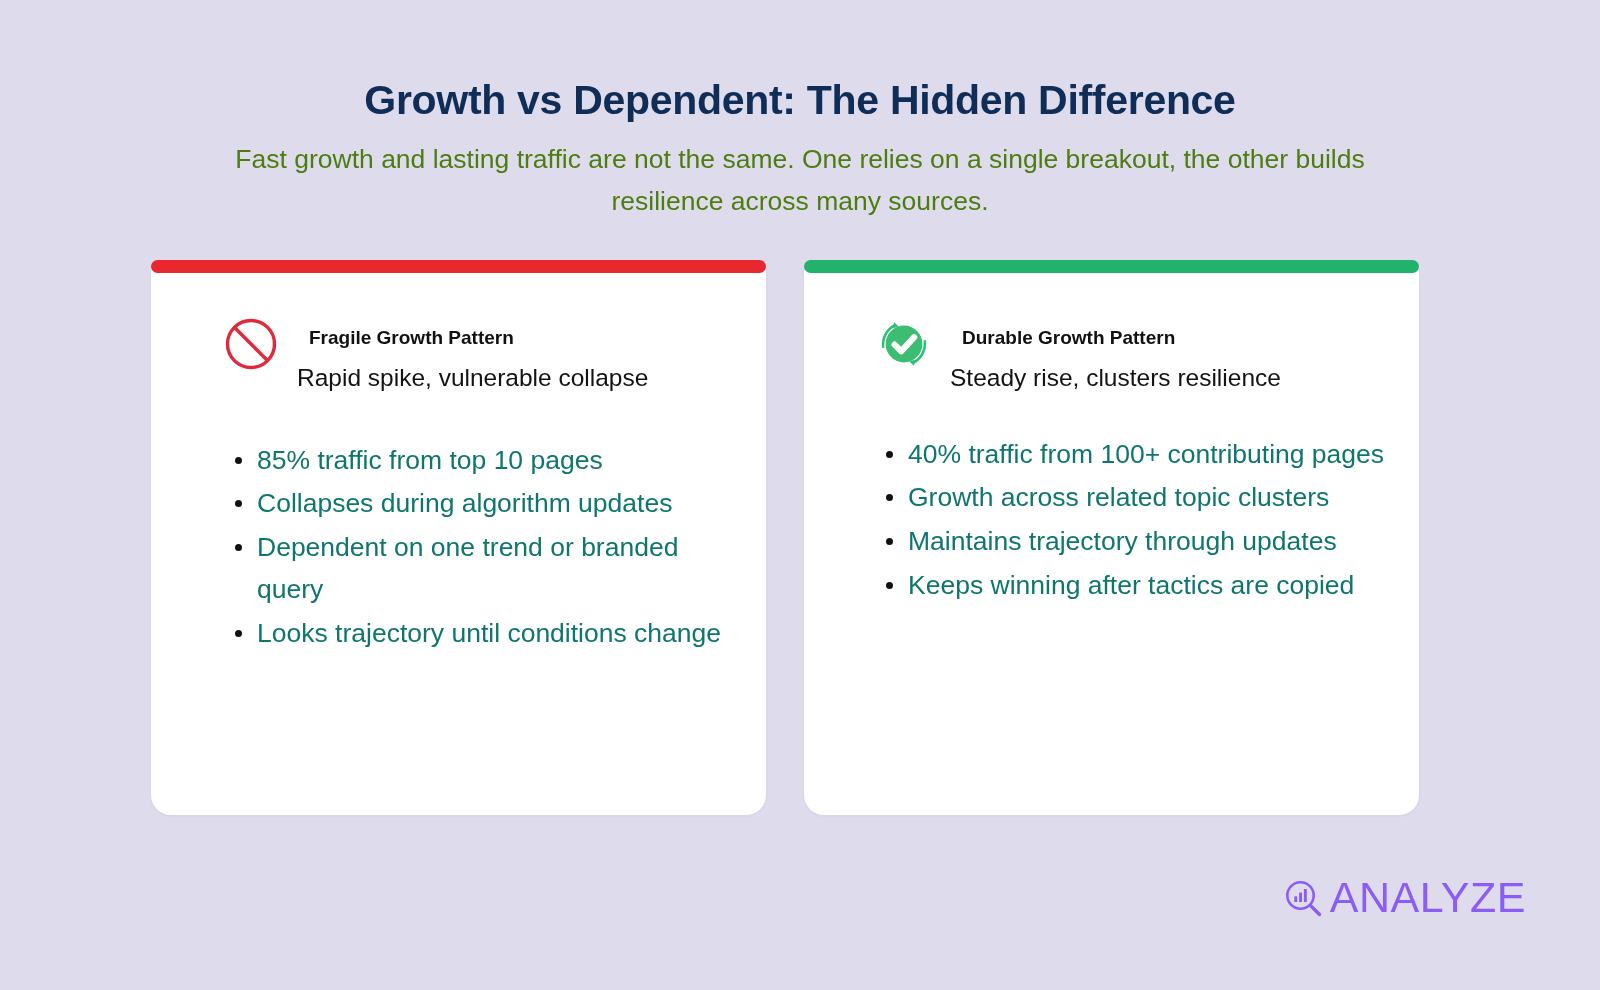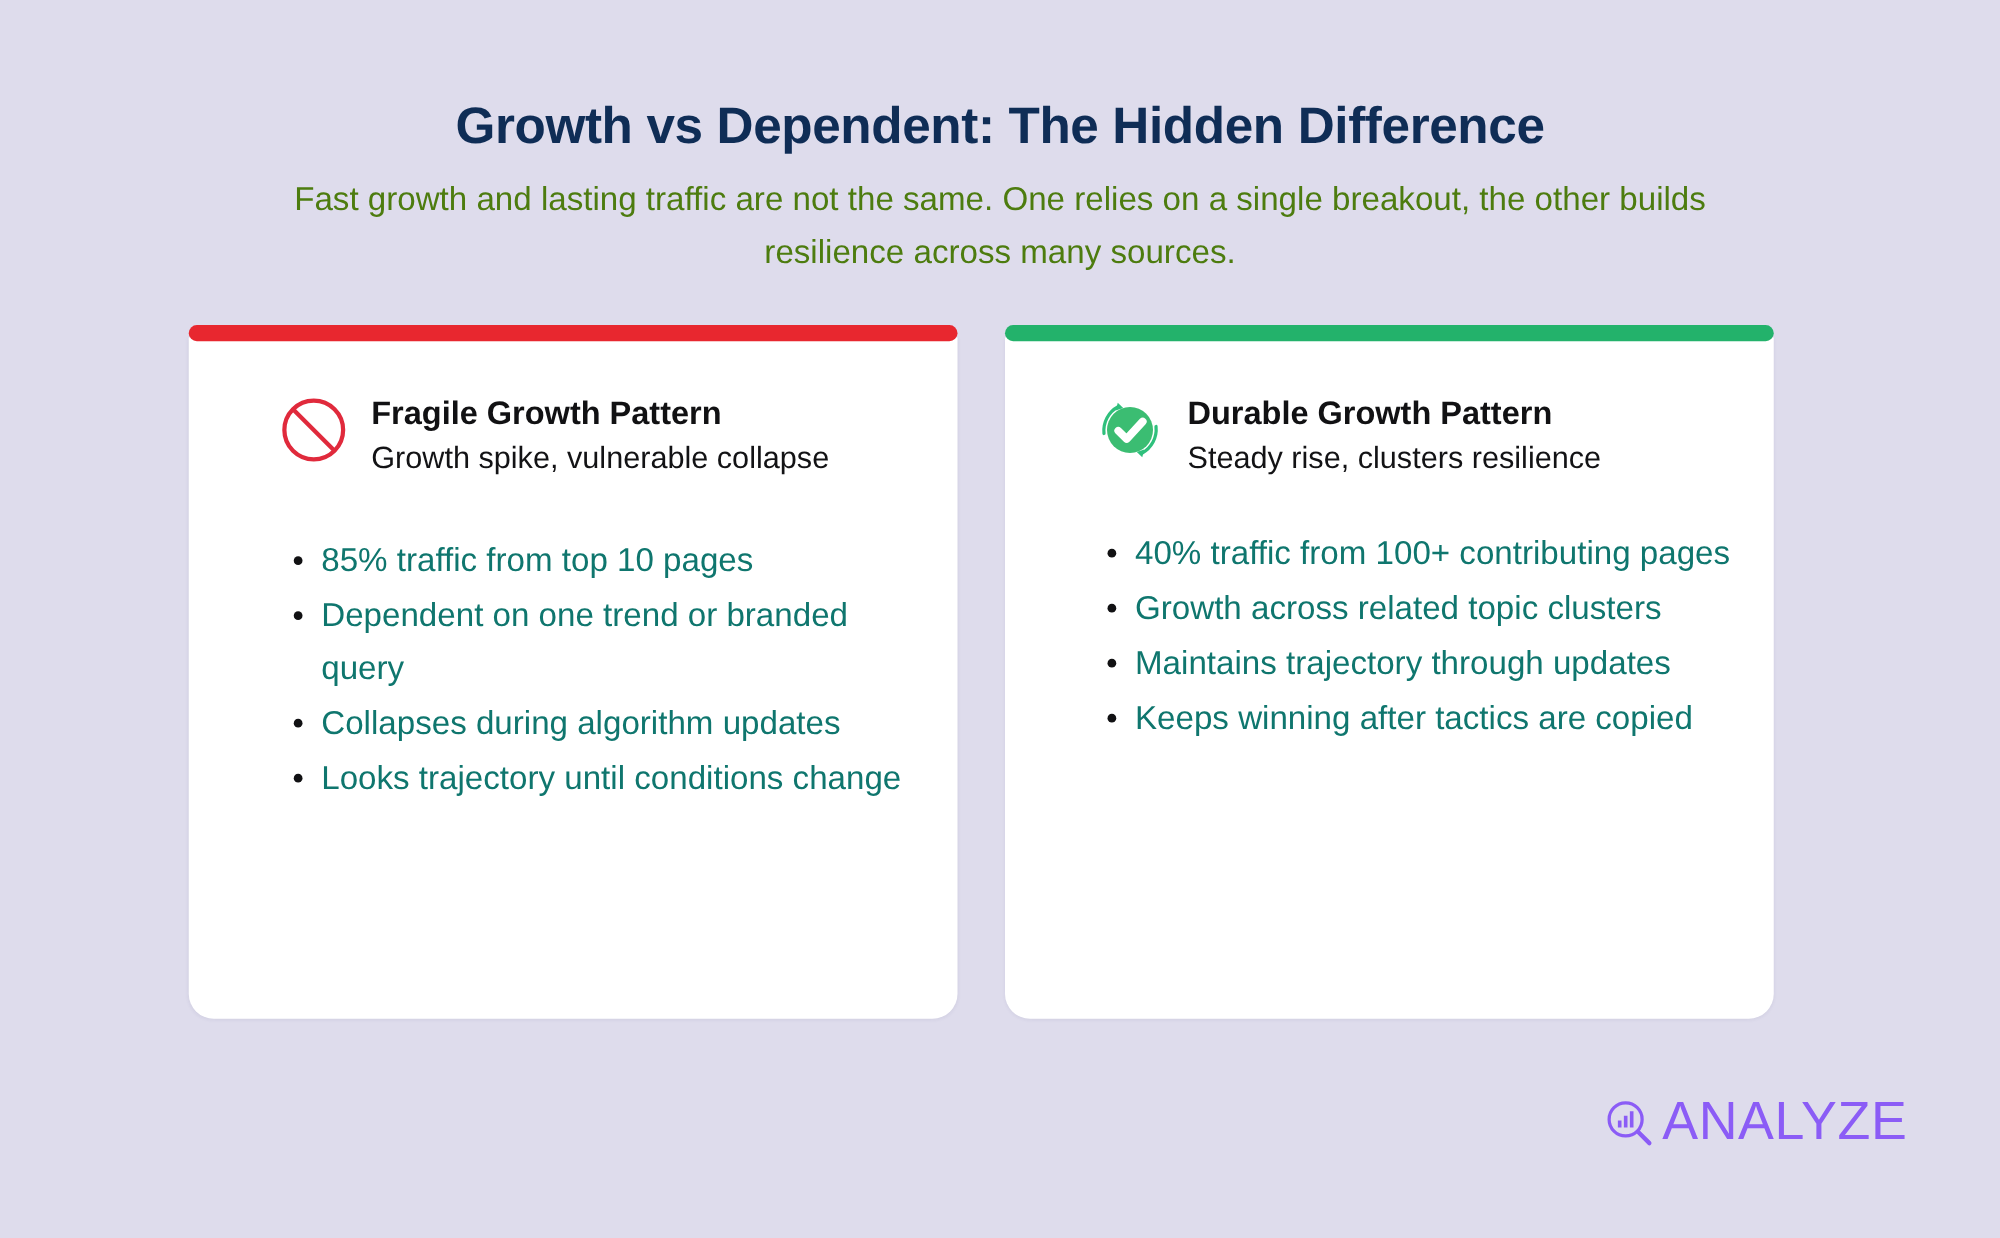--- a/index.html
+++ b/index.html
@@ -93,25 +93,25 @@
   }
   .head-icon {
     flex: 0 0 auto;
     width: 56px;
     height: 56px;
     margin-top: 4px;
   }
   .head-icon svg { display: block; }
   .head-text { padding-top: 2px; }
   .head-title {
-    font-size: 26px;
+    font-size: 19px;
     font-weight: 700;
     color: #111113;
     line-height: 1.25;
-    margin: 0;
+    margin: 12px;
   }
   .head-sub {
     font-size: 24.5px;
     font-weight: 400;
     color: #131315;
     line-height: 1.3;
     margin: 4px 0 0 0;
   }
 
   
@@ -178,27 +178,27 @@
       <div class="card left">
         <div class="card-head">
           <span class="head-icon">
             <svg width="56" height="56" viewBox="0 0 56 56" aria-hidden="true">
               <circle cx="28" cy="28" r="23.5" fill="none" stroke="#e02a3c" stroke-width="3.4"></circle>
               <line x1="11.8" y1="11.8" x2="44.2" y2="44.2" stroke="#e02a3c" stroke-width="3.4" stroke-linecap="round"></line>
             </svg>
           </span>
           <div class="head-text">
             <div class="head-title">Fragile Growth Pattern</div>
-            <div class="head-sub">Growth spike, vulnerable collapse</div>
+            <div class="head-sub">Rapid spike, vulnerable collapse</div>
           </div>
         </div>
         <ul class="bullets">
           <li>85% traffic from top 10 pages</li>
+          <li>Collapses during algorithm updates</li>
           <li>Dependent on one trend or branded query</li>
-          <li>Collapses during algorithm updates</li>
           <li>Looks trajectory until conditions change</li>
         </ul>
       </div>
     </div>
 
     <div class="card-wrap">
       <div class="card-topbar green"></div>
       <div class="card right">
         <div class="card-head">
           <span class="head-icon">

